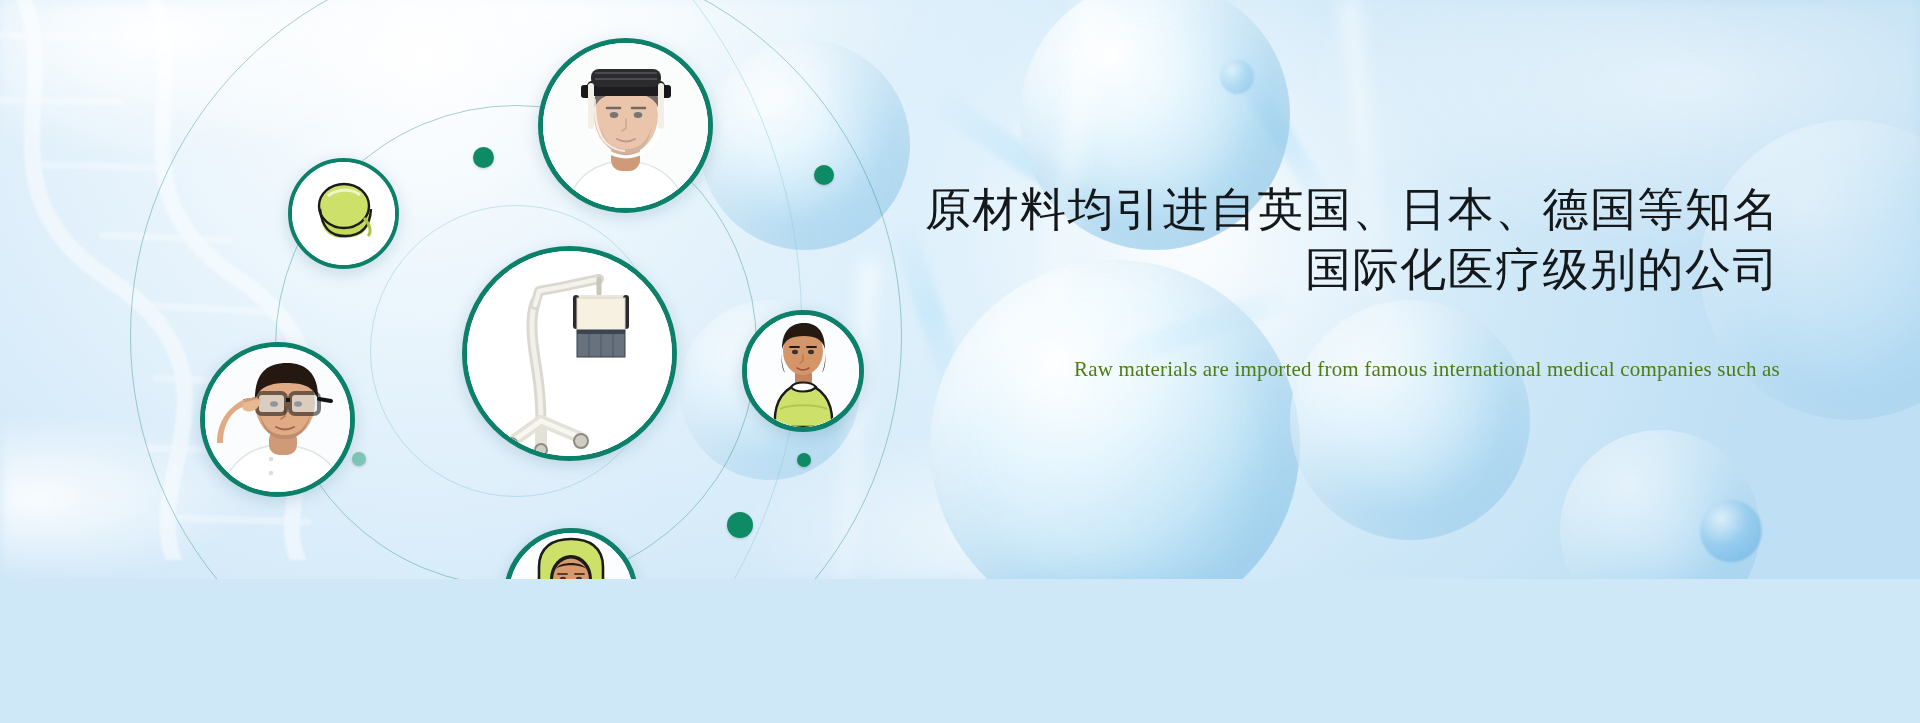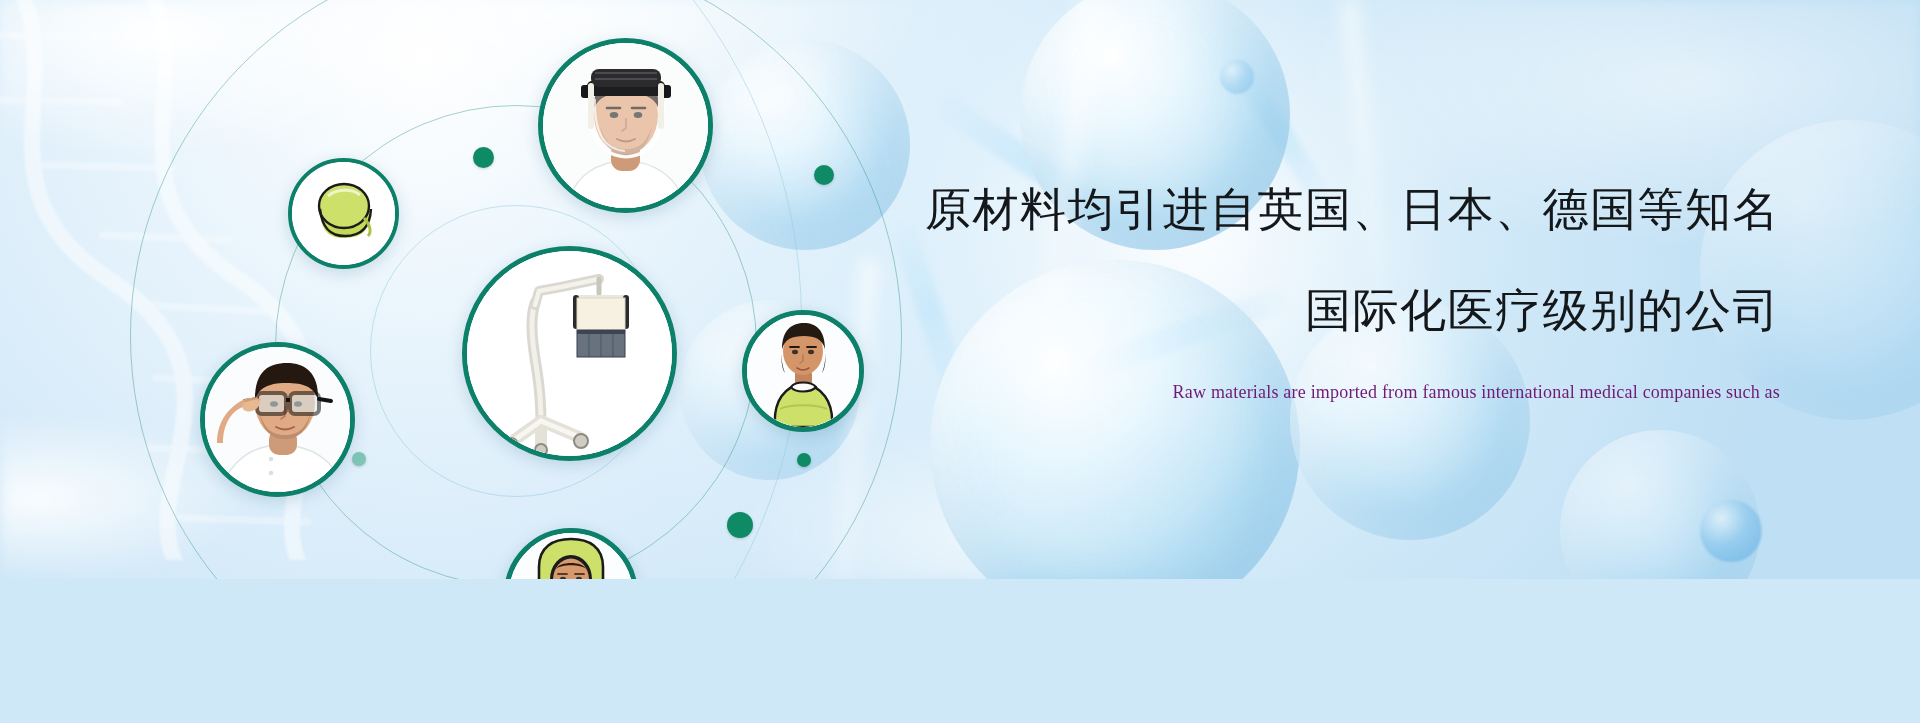--- a/index.html
+++ b/index.html
@@ -83,23 +83,23 @@
   .dot-node.dim{background:#7fc6b6;}
 
   
   .text-block{
     position:absolute;right:140px;top:180px;width:880px;text-align:right;
   }
   .headline{
     color:#15181a;font-size:46px;line-height:1.30;letter-spacing:1.5px;
     font-weight:400;white-space:nowrap;
   }
-  .headline .l2{display:block;margin-top:41px;}
+  .headline .l2{display:block;}
   .sub-en{
-    margin-top:36px;color:#701a75;font-size:18px;line-height:1.75;
+    margin-top:51px;color:#4d7c0f;font-size:21px;line-height:1.75;
     font-family:"Liberation Serif",serif;letter-spacing:.2px;
   }
   .sub-en span{display:block;}
 </style>
 </head>
 <body>
 
 <div class="banner">
 
   <div class="bg-base"></div>

